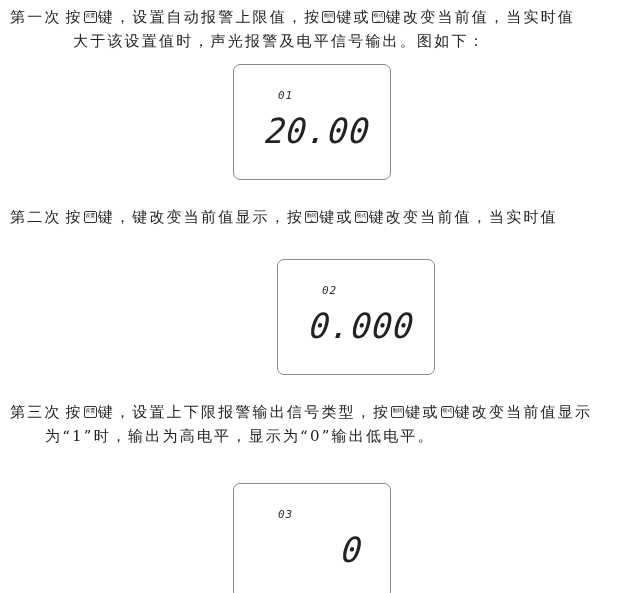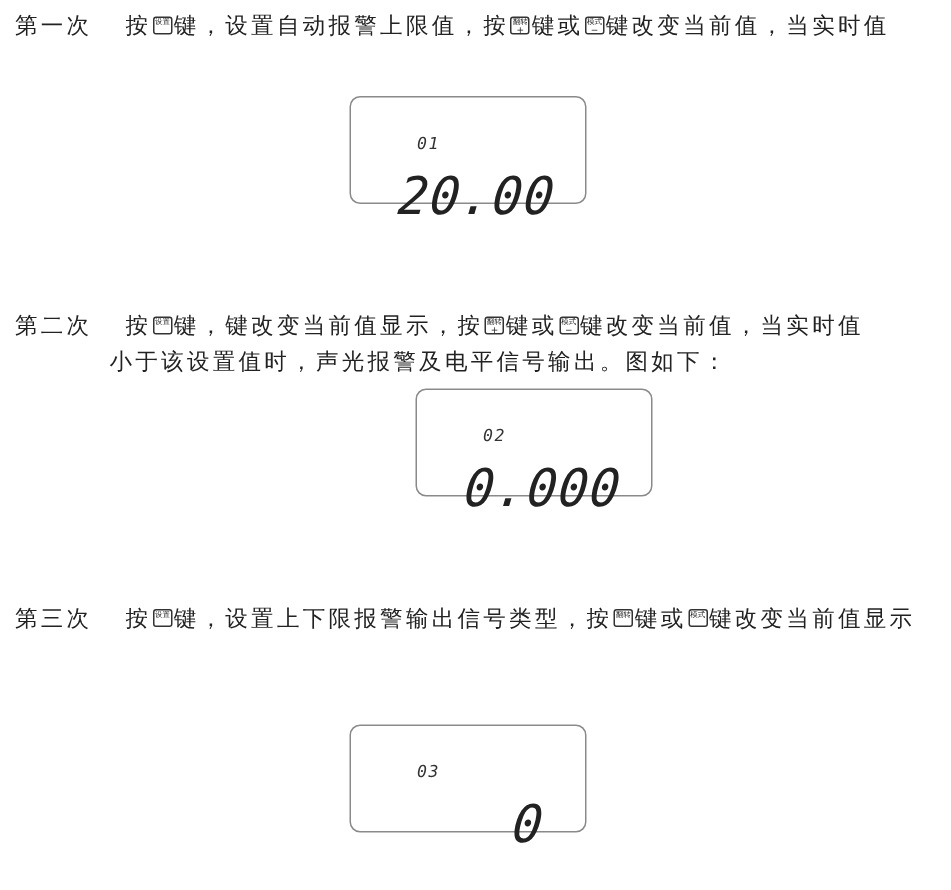--- a/index.html
+++ b/index.html
@@ -19,21 +19,21 @@
     position: absolute;
     left: 10px;
     font-size: 15px;
     line-height: 24px;
     letter-spacing: 2.2px;
     white-space: nowrap;
   }
   .line { display: block; height: 24px; }
   .indent1 { padding-left: 63px; }
   .indent2 { padding-left: 35px; }
-  .lead { margin-right: 22px; }
+  .lead { margin-right: 4px; }
   .key {
     display: inline-block;
     width: 13px;
     height: 12px;
     border: 1px solid #333;
     border-radius: 2px;
     font-size: 5px;
     line-height: 6px;
     text-align: center;
     vertical-align: -1px;
@@ -42,21 +42,21 @@
     font-family: "DejaVu Sans", sans-serif;
     overflow: hidden;
     box-sizing: border-box;
     padding-top: 0px;
   }
   .key .sub { display: block; font-size: 6px; line-height: 5px; }
   .lcd {
     position: absolute;
     left: 233px;
     width: 158px;
-    height: 72px;
+    height: 116px;
     border: 1px solid #8a8a8a;
     border-radius: 7px;
     box-sizing: border-box;
     background: #fff;
   }
   .lcd-small {
     position: absolute;
     left: 44px;
     top: 24px;
     font-family: "DejaVu Sans Mono", "Liberation Mono", monospace;
@@ -77,41 +77,42 @@
     transform: skewX(-6deg) scaleY(1.05);
   }
 </style>
 </head>
 <body>
 
 <div class="para" style="top:5px;">
   <span class="line">
     <span class="lead">第一次</span><span>按</span><span class="key"><span>设置</span></span><span>键，设置自动报警上限值，按</span><span class="key"><span>翻转</span><span class="sub">+</span></span><span>键或</span><span class="key"><span>模式</span><span class="sub">−</span></span><span>键改变当前值，当实时值</span>
   </span>
+  <span class="line indent1">大于该设置值时，声光报警及电平信号输出。图如下：</span>
 </div>
 
 <div class="lcd" style="top:64px;">
   <span class="lcd-small">01</span>
   <span class="lcd-big" style="left:32px;">20.00</span>
 </div>
 
 <div class="para" style="top:205px;">
   <span class="line">
     <span class="lead">第二次</span><span>按</span><span class="key"><span>设置</span></span><span>键，键改变当前值显示，按</span><span class="key"><span>翻转</span><span class="sub">+</span></span><span>键或</span><span class="key"><span>模式</span><span class="sub">−</span></span><span>键改变当前值，当实时值</span>
   </span>
-  <span class="line indent1">小于该设置值时，声光报警及电平信号输出。图如下：</span>
 </div>
 
 <div class="lcd" style="top:259px;margin-left:44px;">
   <span class="lcd-small">02</span>
   <span class="lcd-big" style="left:32px;">0.000</span>
 </div>
 
 <div class="para" style="top:400px;">
   <span class="line">
     <span class="lead">第三次</span><span>按</span><span class="key"><span>设置</span></span><span>键，设置上下限报警输出信号类型，按</span><span class="key"><span>翻转</span></span><span>键或</span><span class="key"><span>模式</span></span><span>键改变当前值显示</span>
   </span>
+  <span class="line indent2">为“1”时，输出为高电平，显示为“0”输出低电平。</span>
 </div>
 
 <div class="lcd" style="top:483px;">
   <span class="lcd-small">03</span>
   <span class="lcd-big" style="left:108px;">0</span>
 </div>
 
 </body></html>

